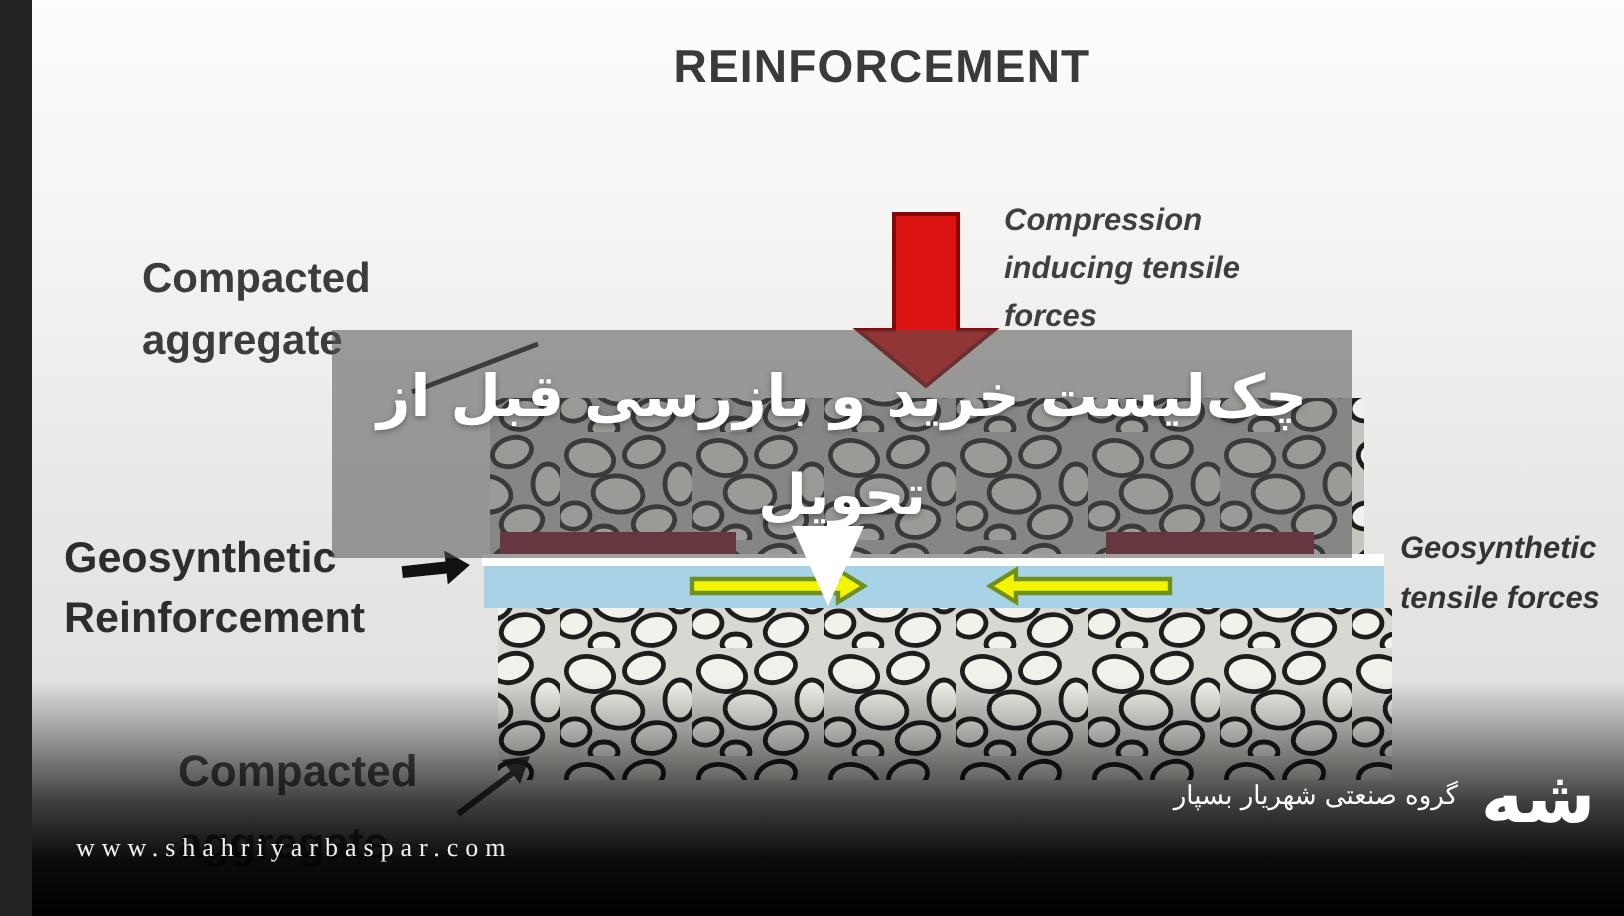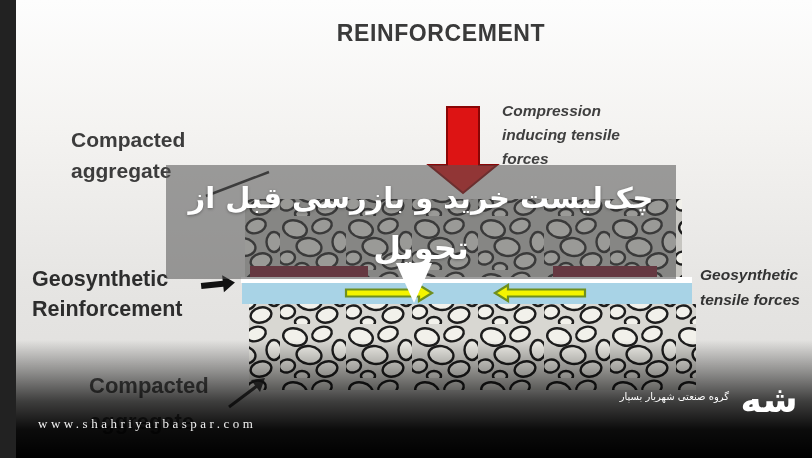--- a/index.html
+++ b/index.html
@@ -38,38 +38,38 @@
 
   .caption-overlay{
     left:150px;top:165px;width:510px;height:114px;z-index:3;
     background:rgba(82,82,82,.55);
     display:flex;flex-direction:column;align-items:center;justify-content:center;
     row-gap:4px;direction:rtl;
     font-family:"DejaVu Sans",sans-serif;font-weight:bold;color:#ffffff;
     text-shadow:0 1px 3px rgba(0,0,0,.35);
   }
   .caption-line1{font-size:29px;line-height:48px;}
-  .caption-line2{font-size:32px;line-height:44px;}
+  .caption-line2{font-size:28px;line-height:44px;}
   .caption-pointer{
     left:380px;top:263px;z-index:4;width:0;height:0;
     border-left:18px solid transparent;border-right:18px solid transparent;
     border-top:40px solid #ffffff;
   }
 
   .footer-shade{
     left:0;top:340px;width:812px;height:118px;z-index:5;
     background:linear-gradient(180deg,rgba(0,0,0,0) 0%,rgba(0,0,0,.38) 28%,
       rgba(0,0,0,.72) 52%,rgba(0,0,0,.95) 76%,#000 100%);
   }
   .footer-url{
     left:22px;top:416px;z-index:6;color:#f0f0f0;font-size:13px;
     letter-spacing:3.5px;font-family:Liberation Serif, serif;
   }
   .footer-company{
-    right:99px;top:391px;z-index:6;color:#fff;font-size:10px;
+    right:99px;top:391px;z-index:6;color:#fff;font-size:13px;
     direction:rtl;font-family:"DejaVu Sans",sans-serif;
   }
   .footer-logo{
     left:724px;top:372px;width:58px;height:58px;z-index:6;color:#fff;
     font-size:36px;font-weight:bold;line-height:56px;text-align:center;
     font-family:"DejaVu Sans",sans-serif;
   }
 </style>
 </head>
 <body>

